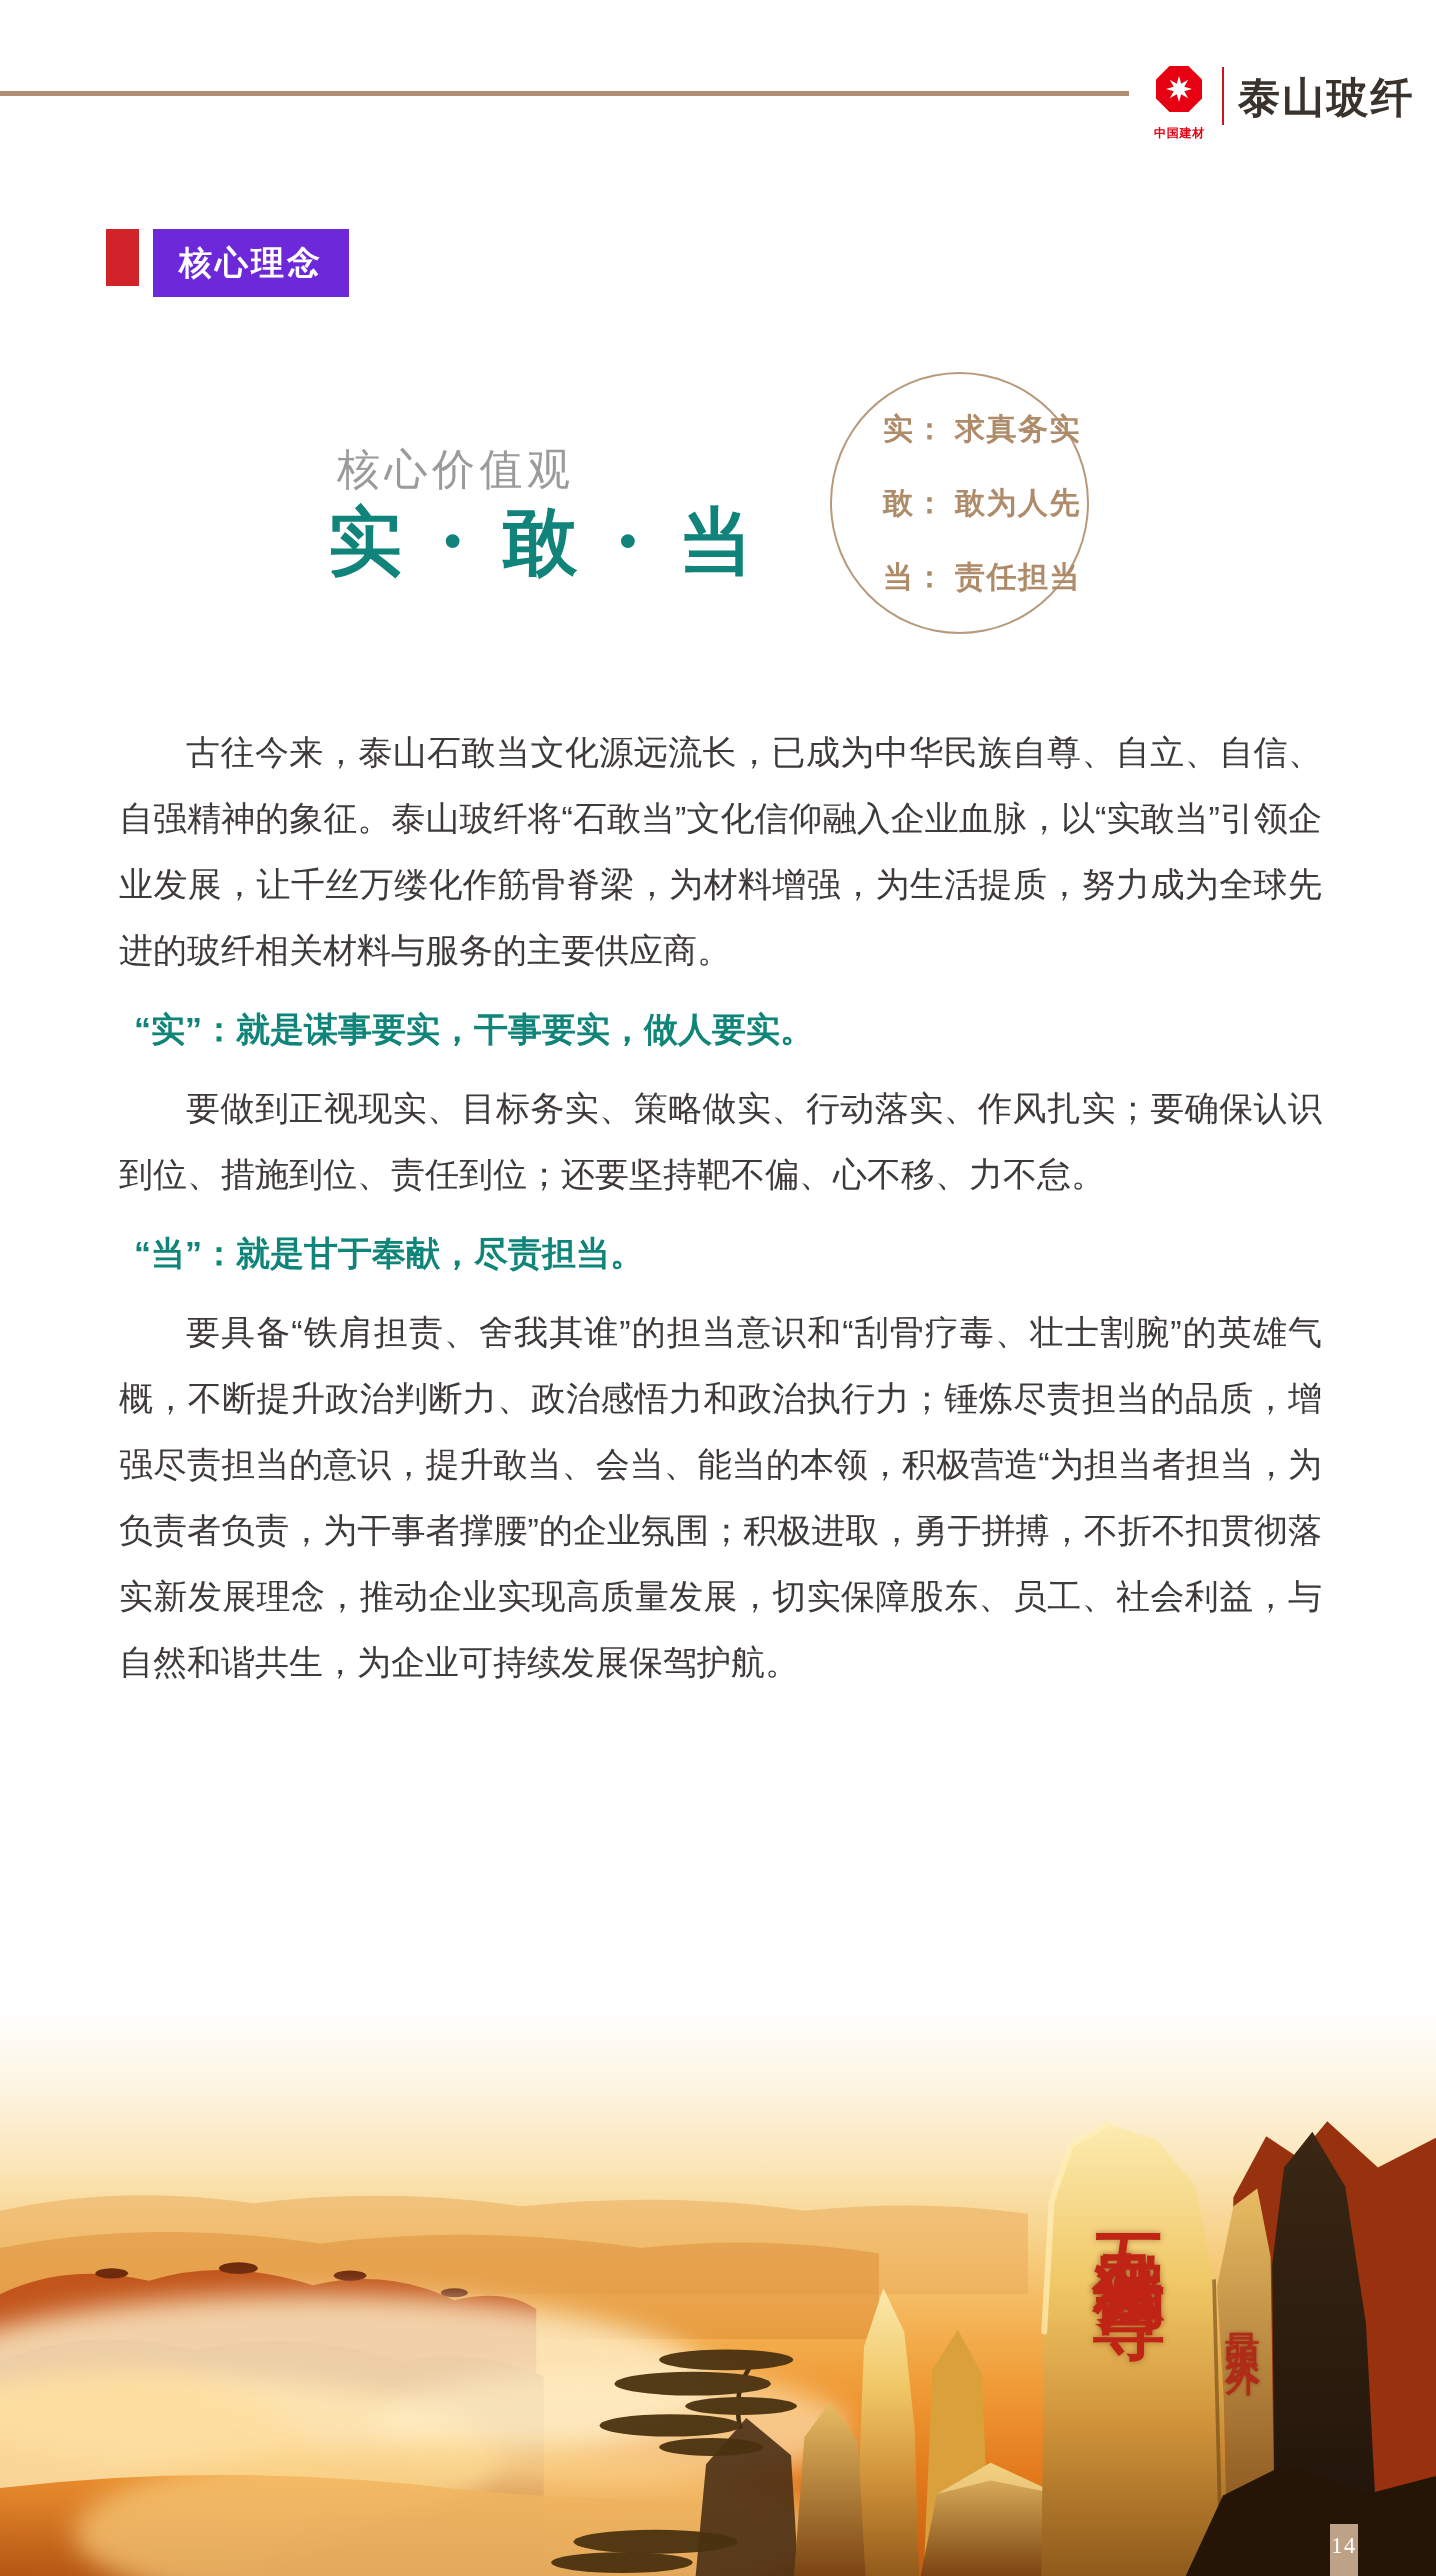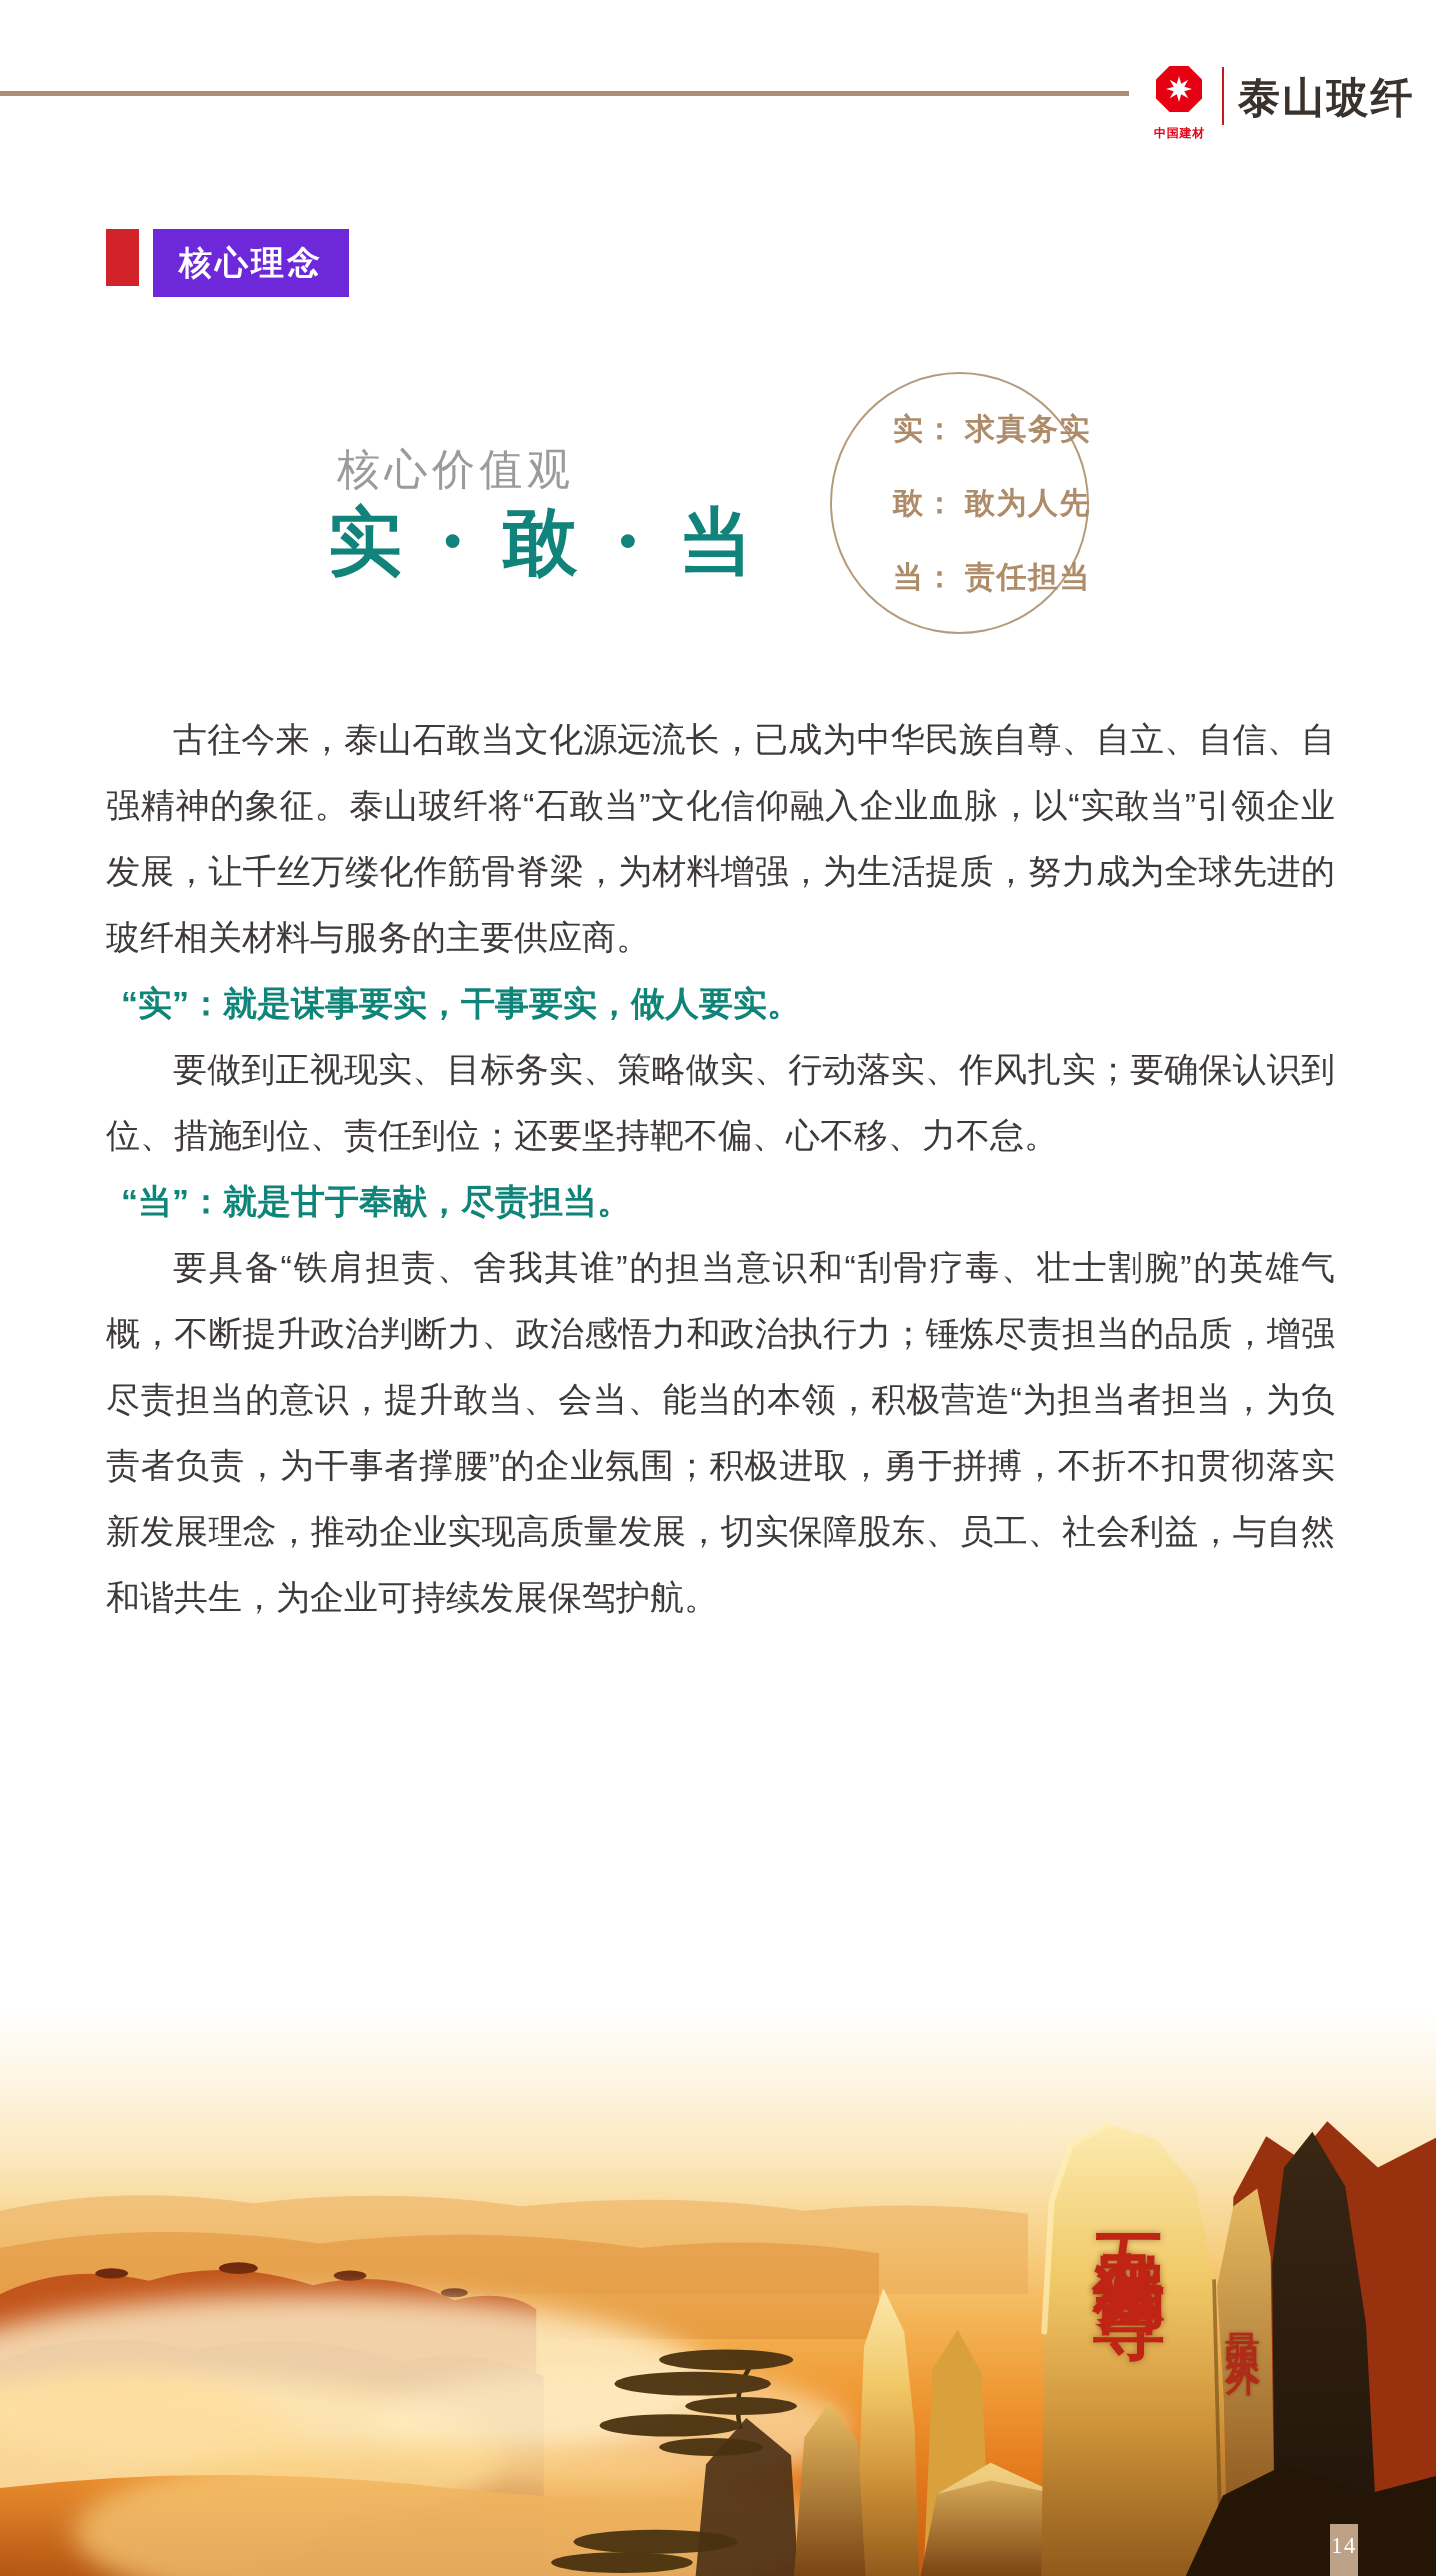--- a/index.html
+++ b/index.html
@@ -37,28 +37,28 @@
     font-family:"DejaVu Serif","Liberation Serif",serif;
   }
   .values-circle{
     position:absolute;left:830px;top:372px;width:259px;height:262px;
     border:2.2px solid #B69A7B;border-radius:50%;
     display:flex;flex-direction:column;align-items:flex-start;justify-content:center;
     gap:33px;padding-left:51px;box-sizing:border-box;
   }
   .circle-row{
     font-size:30px;font-weight:bold;color:#AE8B69;letter-spacing:1.5px;
-    font-family:"Liberation Serif","DejaVu Serif",serif;white-space:nowrap;margin-left:10px;
+    font-family:"Liberation Serif","DejaVu Serif",serif;white-space:nowrap;
   }
   
   .body-text{
     position:absolute;left:106px;top:706px;width:1229px;
     font-size:34px;line-height:66px;color:#3E3A39;text-align:justify;
   }
-  .body-text p{margin:0;}
+  .body-text p{margin:13px;}
   .para{text-indent:67px;}
   .head{text-indent:15px;color:#0F8478;font-weight:bold;}
   
   .note{
     position:absolute;left:106px;top:1987px;width:1233px;z-index:5;
     font-size:27.6px;line-height:48px;color:#B28E75;text-indent:57px;
     font-style:italic;font-family:"Liberation Serif","DejaVu Serif",serif;
     text-align:justify;
   }
   

